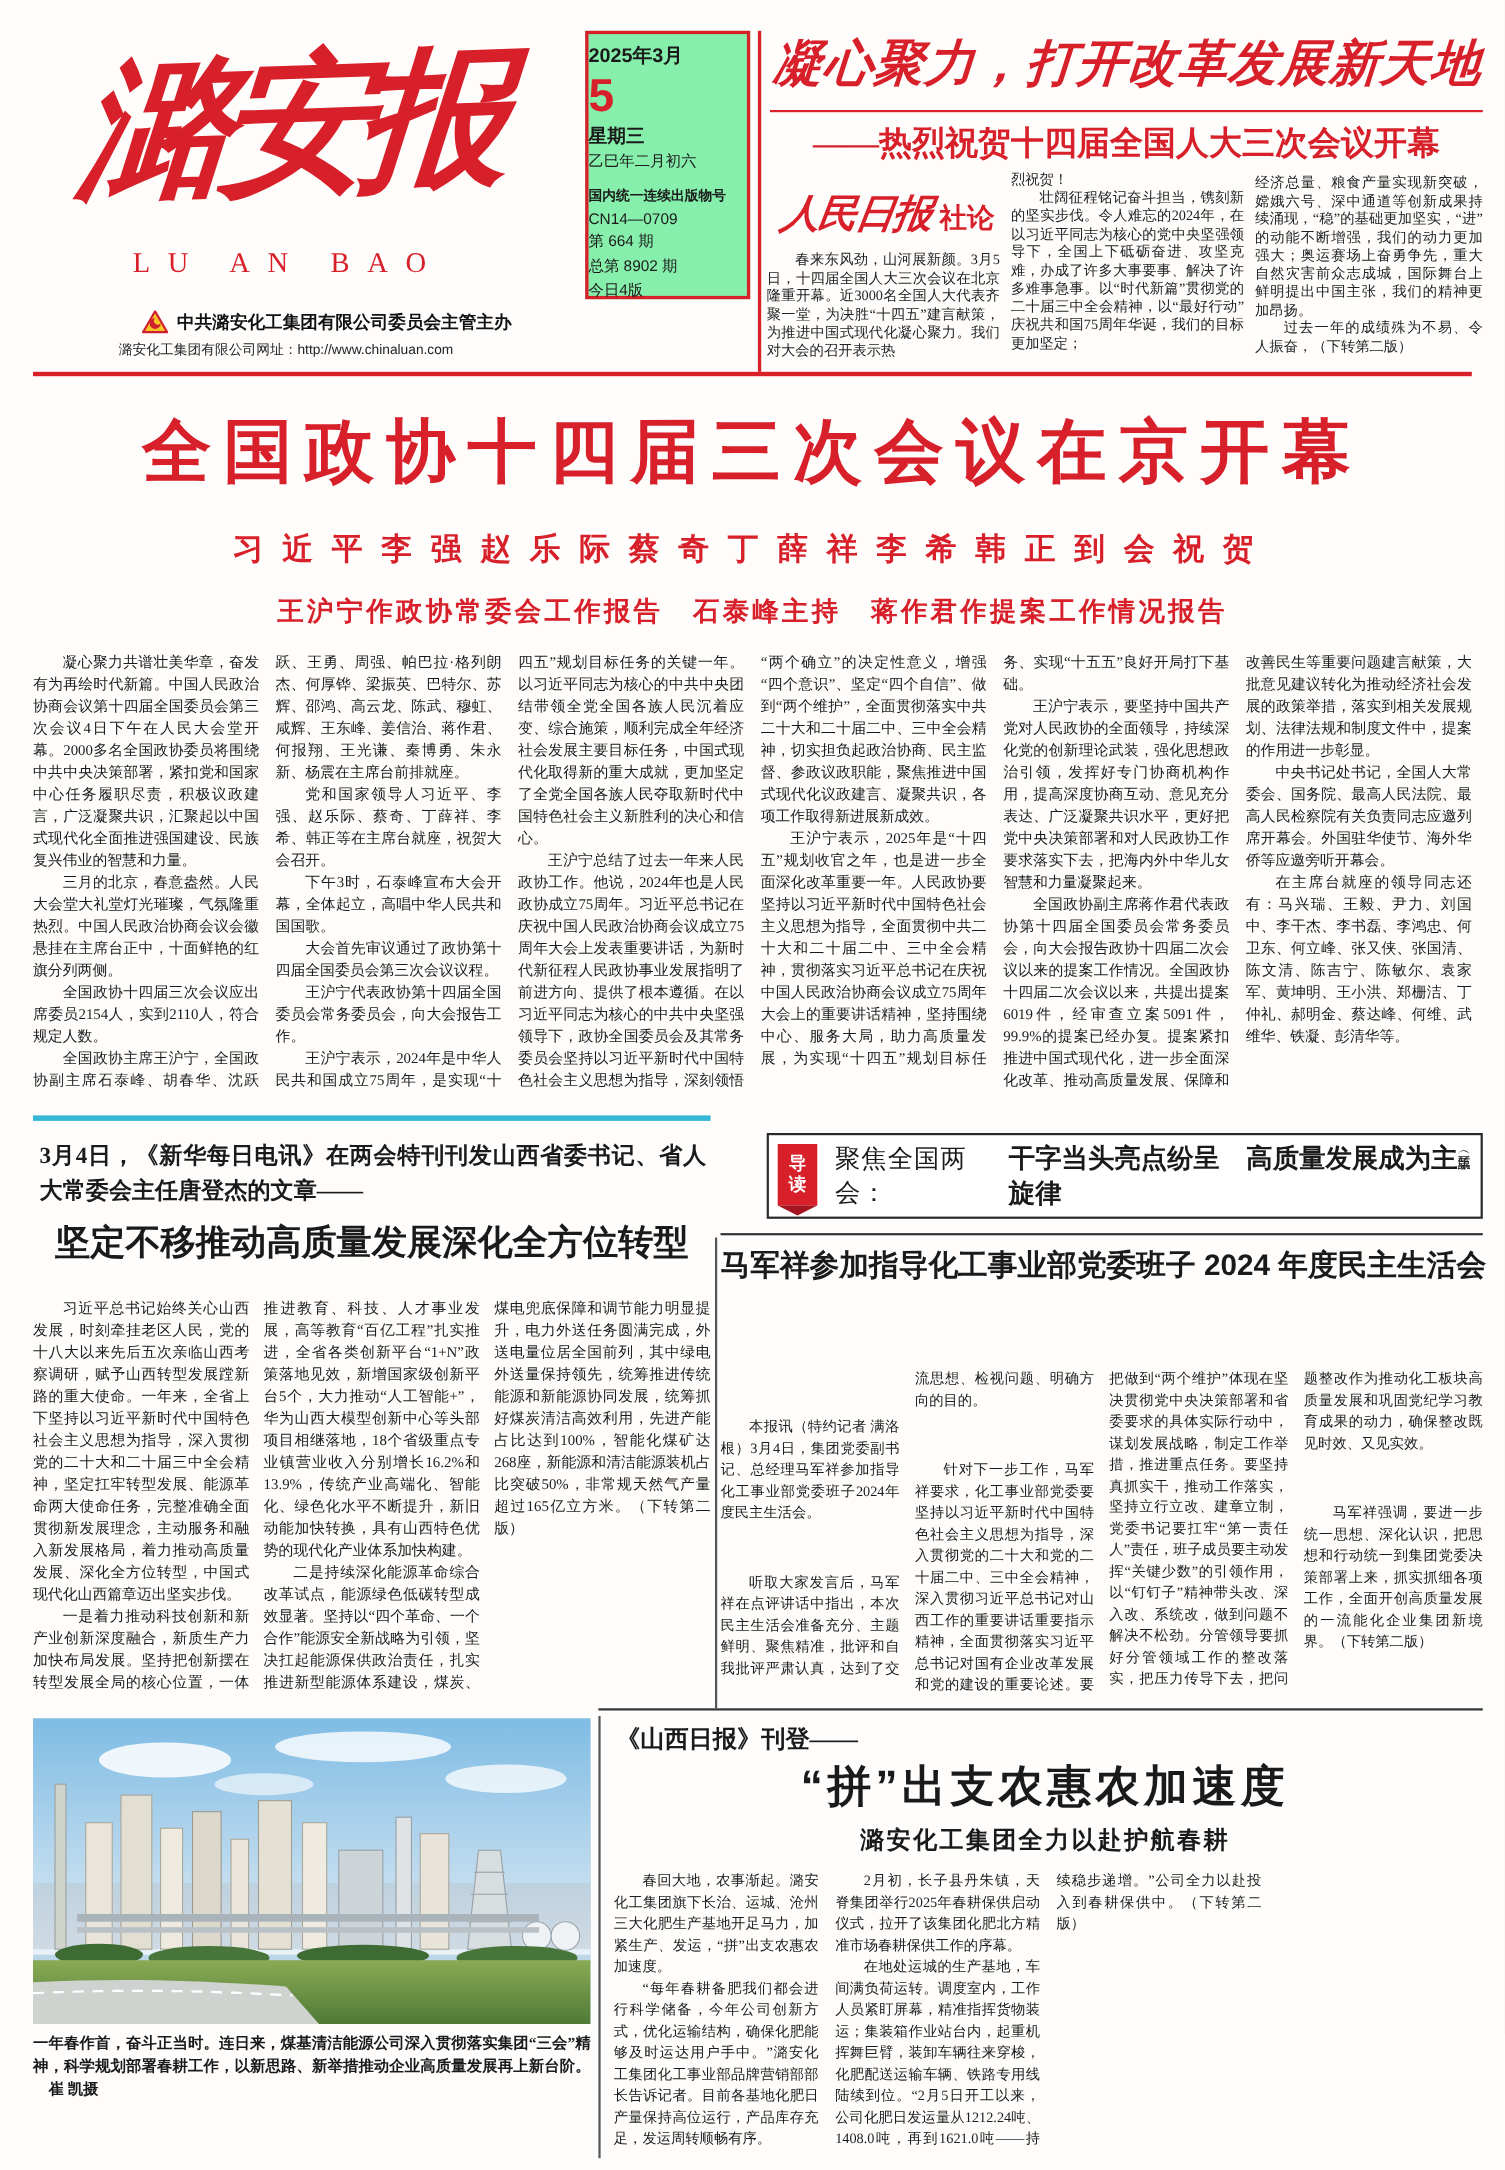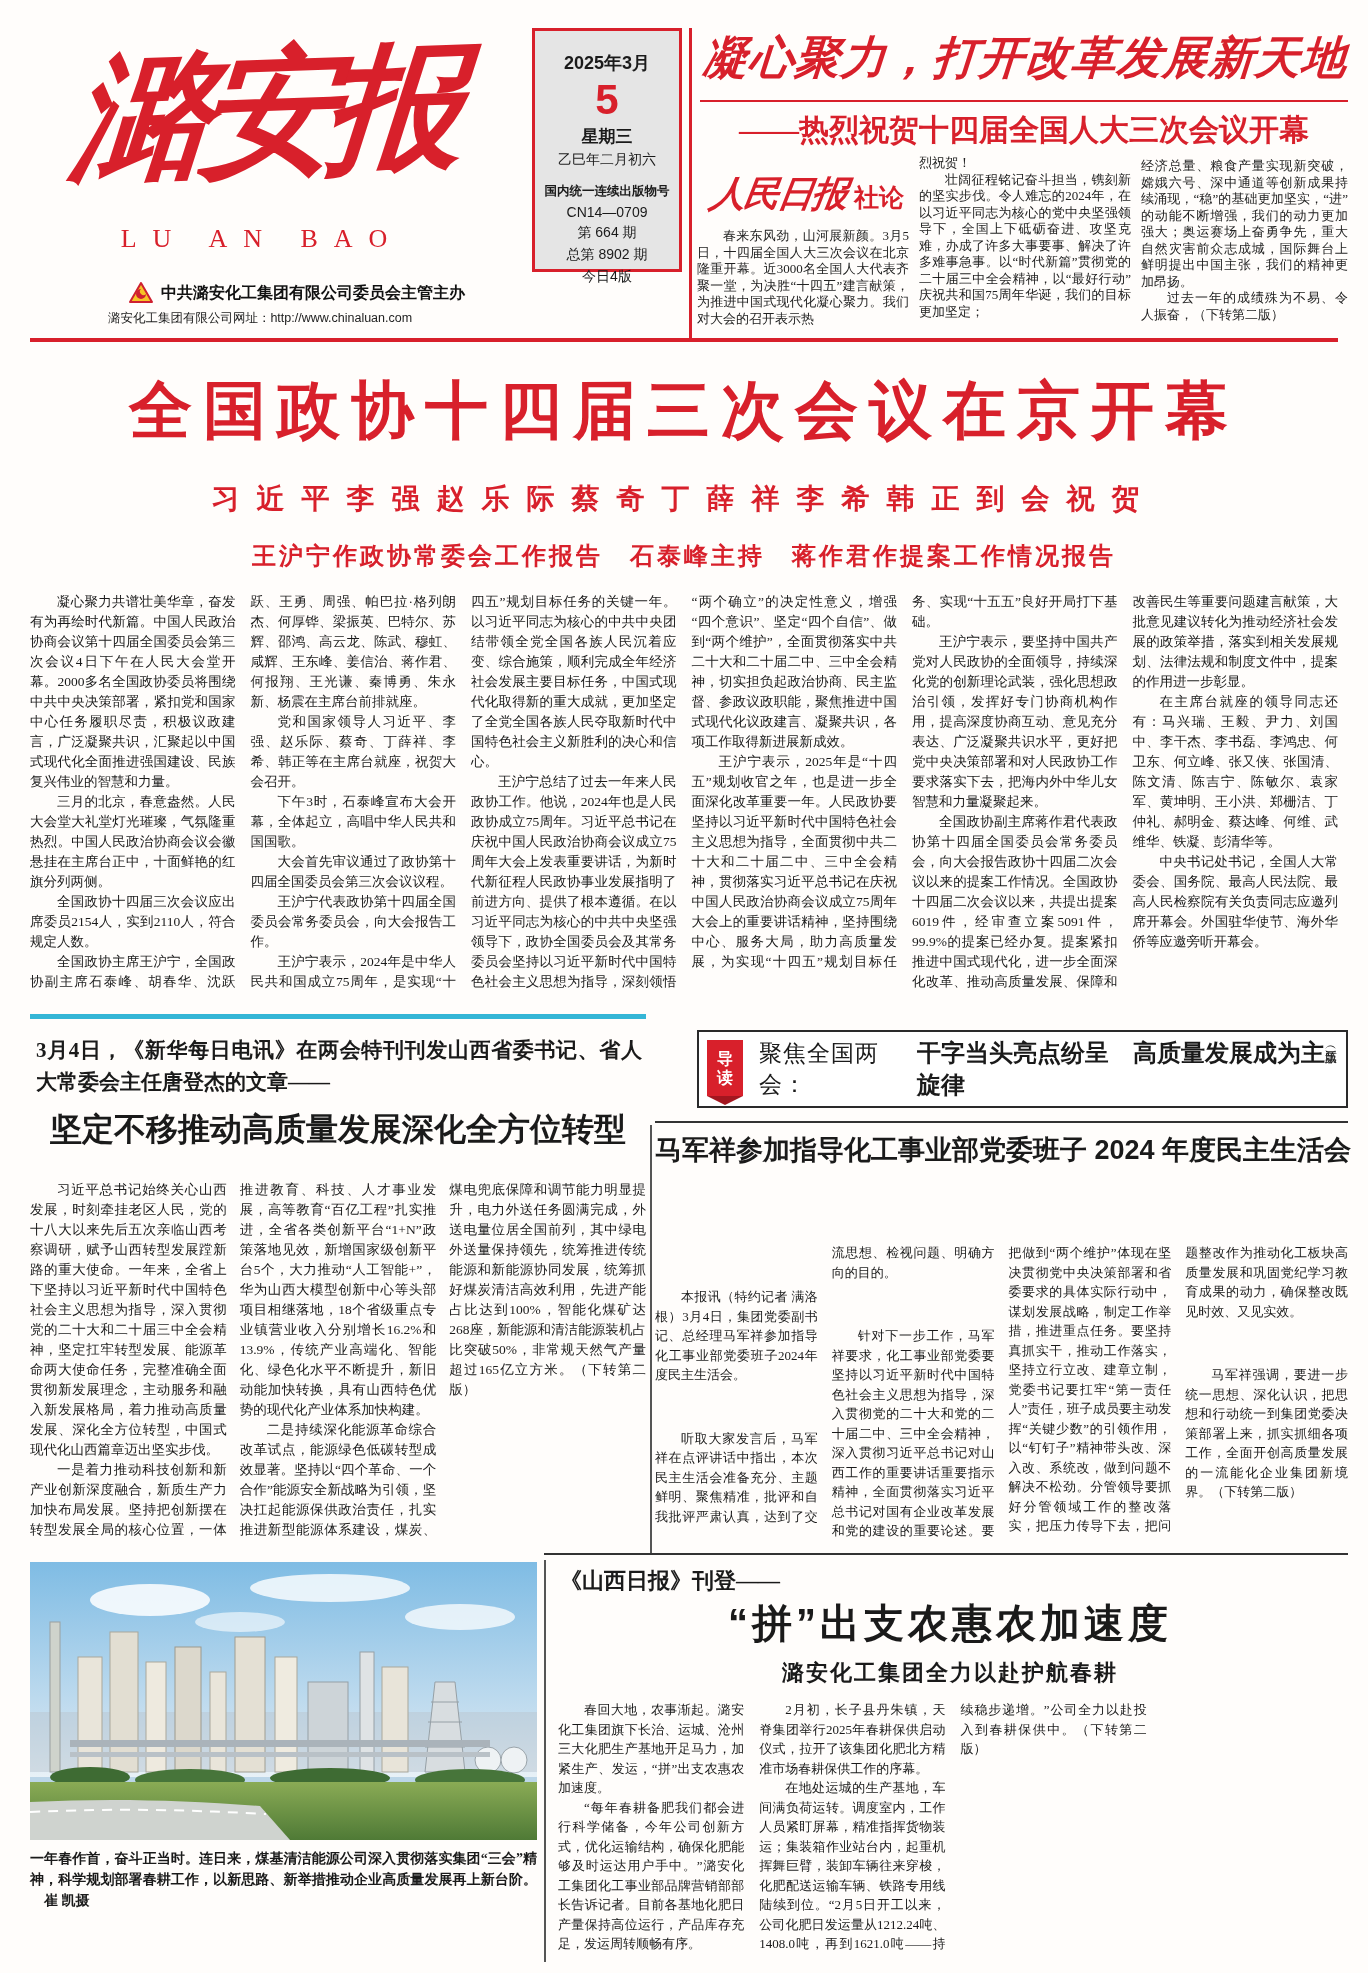--- a/index.html
+++ b/index.html
@@ -13,21 +13,21 @@
     transform:skewX(-6deg) rotate(-2deg); }
   .mast-latin { left:62px; top:224px; width:400px; text-align:center; color:#d8202b;
     font-size:26px; letter-spacing:16px; font-weight:400; }
   .pub-row { left:55px; top:282px; width:410px; display:flex; align-items:center; justify-content:flex-end; gap:8px;
     font-family:"Liberation Sans","DejaVu Sans",sans-serif; font-weight:700; font-size:16px; color:#111; }
   .site-row { left:55px; top:310px; width:410px; text-align:center; font-size:12.5px; color:#222;
     font-family:"Liberation Sans","DejaVu Sans",sans-serif; }
 
   
   .date-box { left:532px; top:28px; width:150px; height:244px; border:3px solid #d8202b;
-    display:flex; flex-direction:column; align-items:center; padding-top:20px; background:#e5e5e5; }
+    display:flex; flex-direction:column; padding-top:7px; background:#86efac; }
   .d-ym { font-size:18px; font-weight:700; font-family:"Liberation Sans",sans-serif; }
   .d-day { font-size:42px; line-height:50px; font-weight:900; color:#d8202b; font-family:"Liberation Sans",sans-serif; }
   .d-week { font-size:17px; font-weight:700; font-family:"Liberation Sans",sans-serif; }
   .d-lunar { font-size:14px; margin-top:3px; }
   .d-issn-label { font-size:12.5px; font-weight:700; margin-top:14px; font-family:"Liberation Sans",sans-serif; }
   .d-small { font-size:14px; margin-top:4px; font-family:"Liberation Sans",sans-serif; }
 
   .v-red { left:689px; top:28px; width:3px; height:310px; background:#d8202b; }
 
   
@@ -167,22 +167,22 @@
     <p>全国政协主席王沪宁，全国政协副主席石泰峰、胡春华、沈跃跃、王勇、周强、帕巴拉·格列朗杰、何厚铧、梁振英、巴特尔、苏辉、邵鸿、高云龙、陈武、穆虹、咸辉、王东峰、姜信治、蒋作君、何报翔、王光谦、秦博勇、朱永新、杨震在主席台前排就座。</p>
     <p>党和国家领导人习近平、李强、赵乐际、蔡奇、丁薛祥、李希、韩正等在主席台就座，祝贺大会召开。</p>
     <p>下午3时，石泰峰宣布大会开幕，全体起立，高唱中华人民共和国国歌。</p>
     <p>大会首先审议通过了政协第十四届全国委员会第三次会议议程。</p>
     <p>王沪宁代表政协第十四届全国委员会常务委员会，向大会报告工作。</p>
     <p>王沪宁表示，2024年是中华人民共和国成立75周年，是实现“十四五”规划目标任务的关键一年。以习近平同志为核心的中共中央团结带领全党全国各族人民沉着应变、综合施策，顺利完成全年经济社会发展主要目标任务，中国式现代化取得新的重大成就，更加坚定了全党全国各族人民夺取新时代中国特色社会主义新胜利的决心和信心。</p>
     <p>王沪宁总结了过去一年来人民政协工作。他说，2024年也是人民政协成立75周年。习近平总书记在庆祝中国人民政治协商会议成立75周年大会上发表重要讲话，为新时代新征程人民政协事业发展指明了前进方向、提供了根本遵循。在以习近平同志为核心的中共中央坚强领导下，政协全国委员会及其常务委员会坚持以习近平新时代中国特色社会主义思想为指导，深刻领悟“两个确立”的决定性意义，增强“四个意识”、坚定“四个自信”、做到“两个维护”，全面贯彻落实中共二十大和二十届二中、三中全会精神，切实担负起政治协商、民主监督、参政议政职能，聚焦推进中国式现代化议政建言、凝聚共识，各项工作取得新进展新成效。</p>
     <p>王沪宁表示，2025年是“十四五”规划收官之年，也是进一步全面深化改革重要一年。人民政协要坚持以习近平新时代中国特色社会主义思想为指导，全面贯彻中共二十大和二十届二中、三中全会精神，贯彻落实习近平总书记在庆祝中国人民政治协商会议成立75周年大会上的重要讲话精神，坚持围绕中心、服务大局，助力高质量发展，为实现“十四五”规划目标任务、实现“十五五”良好开局打下基础。</p>
     <p>王沪宁表示，要坚持中国共产党对人民政协的全面领导，持续深化党的创新理论武装，强化思想政治引领，发挥好专门协商机构作用，提高深度协商互动、意见充分表达、广泛凝聚共识水平，更好把党中央决策部署和对人民政协工作要求落实下去，把海内外中华儿女智慧和力量凝聚起来。</p>
     <p>全国政协副主席蒋作君代表政协第十四届全国委员会常务委员会，向大会报告政协十四届二次会议以来的提案工作情况。全国政协十四届二次会议以来，共提出提案6019件，经审查立案5091件，99.9%的提案已经办复。提案紧扣推进中国式现代化，进一步全面深化改革、推动高质量发展、保障和改善民生等重要问题建言献策，大批意见建议转化为推动经济社会发展的政策举措，落实到相关发展规划、法律法规和制度文件中，提案的作用进一步彰显。</p>
+    <p>中央书记处书记，全国人大常委会、国务院、最高人民法院、最高人民检察院有关负责同志应邀列席开幕会。外国驻华使节、海外华侨等应邀旁听开幕会。</p>
     <p>在主席台就座的领导同志还有：马兴瑞、王毅、尹力、刘国中、李干杰、李书磊、李鸿忠、何卫东、何立峰、张又侠、张国清、陈文清、陈吉宁、陈敏尔、袁家军、黄坤明、王小洪、郑栅洁、丁仲礼、郝明金、蔡达峰、何维、武维华、铁凝、彭清华等。</p>
-    <p>中央书记处书记，全国人大常委会、国务院、最高人民法院、最高人民检察院有关负责同志应邀列席开幕会。外国驻华使节、海外华侨等应邀旁听开幕会。</p>
     <p class="attr">（人民日报）</p>
   </div>
 
   <div class="abs cyan-rule"></div>
   <div class="abs sx-kicker">3月4日，《新华每日电讯》在两会特刊刊发山西省委书记、省人大常委会主任唐登杰的文章——</div>
   <div class="abs sx-h1">坚定不移推动高质量发展深化全方位转型</div>
   <div class="abs sx-body">
     <p>习近平总书记始终关心山西发展，时刻牵挂老区人民，党的十八大以来先后五次亲临山西考察调研，赋予山西转型发展蹚新路的重大使命。一年来，全省上下坚持以习近平新时代中国特色社会主义思想为指导，深入贯彻党的二十大和二十届三中全会精神，坚定扛牢转型发展、能源革命两大使命任务，完整准确全面贯彻新发展理念，主动服务和融入新发展格局，着力推动高质量发展、深化全方位转型，中国式现代化山西篇章迈出坚实步伐。</p>
     <p>一是着力推动科技创新和新产业创新深度融合，新质生产力加快布局发展。坚持把创新摆在转型发展全局的核心位置，一体推进教育、科技、人才事业发展，高等教育“百亿工程”扎实推进，全省各类创新平台“1+N”政策落地见效，新增国家级创新平台5个，大力推动“人工智能+”，华为山西大模型创新中心等头部项目相继落地，18个省级重点专业镇营业收入分别增长16.2%和13.9%，传统产业高端化、智能化、绿色化水平不断提升，新旧动能加快转换，具有山西特色优势的现代化产业体系加快构建。</p>
     <p>二是持续深化能源革命综合改革试点，能源绿色低碳转型成效显著。坚持以“四个革命、一个合作”能源安全新战略为引领，坚决扛起能源保供政治责任，扎实推进新型能源体系建设，煤炭、煤电兜底保障和调节能力明显提升，电力外送任务圆满完成，外送电量位居全国前列，其中绿电外送量保持领先，统筹推进传统能源和新能源协同发展，统筹抓好煤炭清洁高效利用，先进产能占比达到100%，智能化煤矿达268座，新能源和清洁能源装机占比突破50%，非常规天然气产量超过165亿立方米。（下转第二版）</p>

